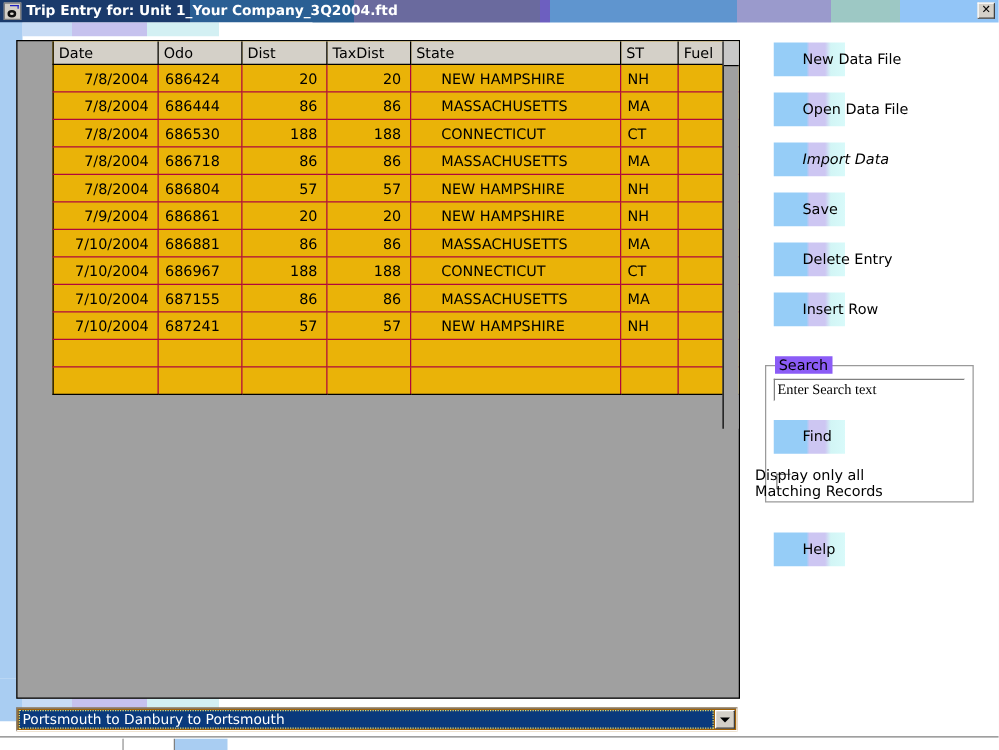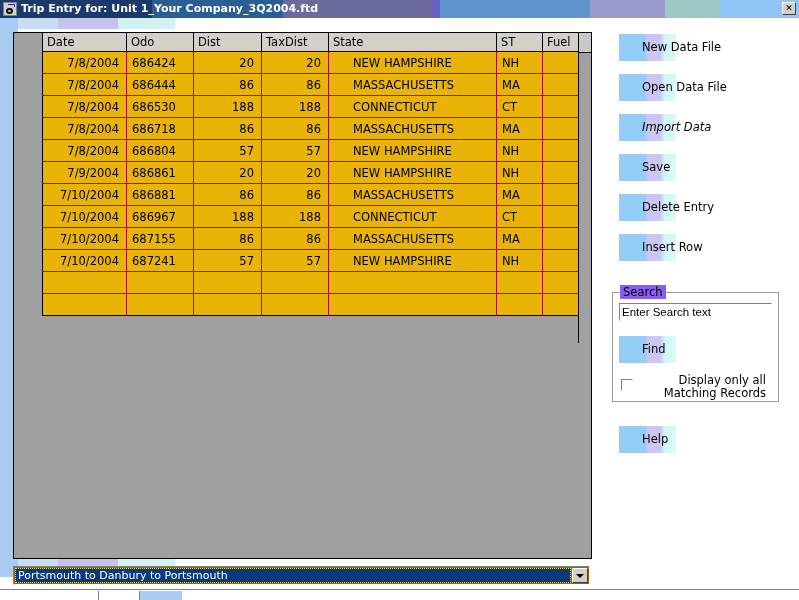--- a/index.html
+++ b/index.html
@@ -188,43 +188,42 @@
     font-size: 11.5px;
     color: #000000;
   }
   #search-input {
     position: absolute; left: 619px; top: 303px;
     width: 153px; height: 18px;
     box-sizing: border-box;
     border: 1px solid;
     border-color: #808080 #ffffff #ffffff #808080;
     background: #ffffff;
-    font-family: Liberation Sans, sans-serif;
+    font-family: Liberation Serif, serif;
     font-size: 11.5px;
     color: #000000;
     padding: 1px 2px;
     outline: none;
   }
   #find-btn { left: 619px; top: 336px; }
   #chk-box {
     position: absolute; left: 621px; top: 379px;
     width: 12px; height: 12px;
     border: 1px solid;
     border-color: #808080 #ffffff #ffffff #808080;
     background: #ffffff;
     box-sizing: border-box;
     cursor: pointer;
   }
   #chk-label {
-    position: absolute; left: 638px; top: 374px;
+    position: absolute; left: 604px; top: 374px;
     width: 128px;
     font-size: 11.5px;
     color: #000000;
     line-height: 13px;
-    text-align: right;
   }
 
   
   #combo {
     position: absolute; left: 13px; top: 566px;
     width: 577px; height: 19px;
     box-sizing: border-box;
     border: 1px solid;
     border-color: #808080 #ffffff #ffffff #808080;
     background: #a16207;

